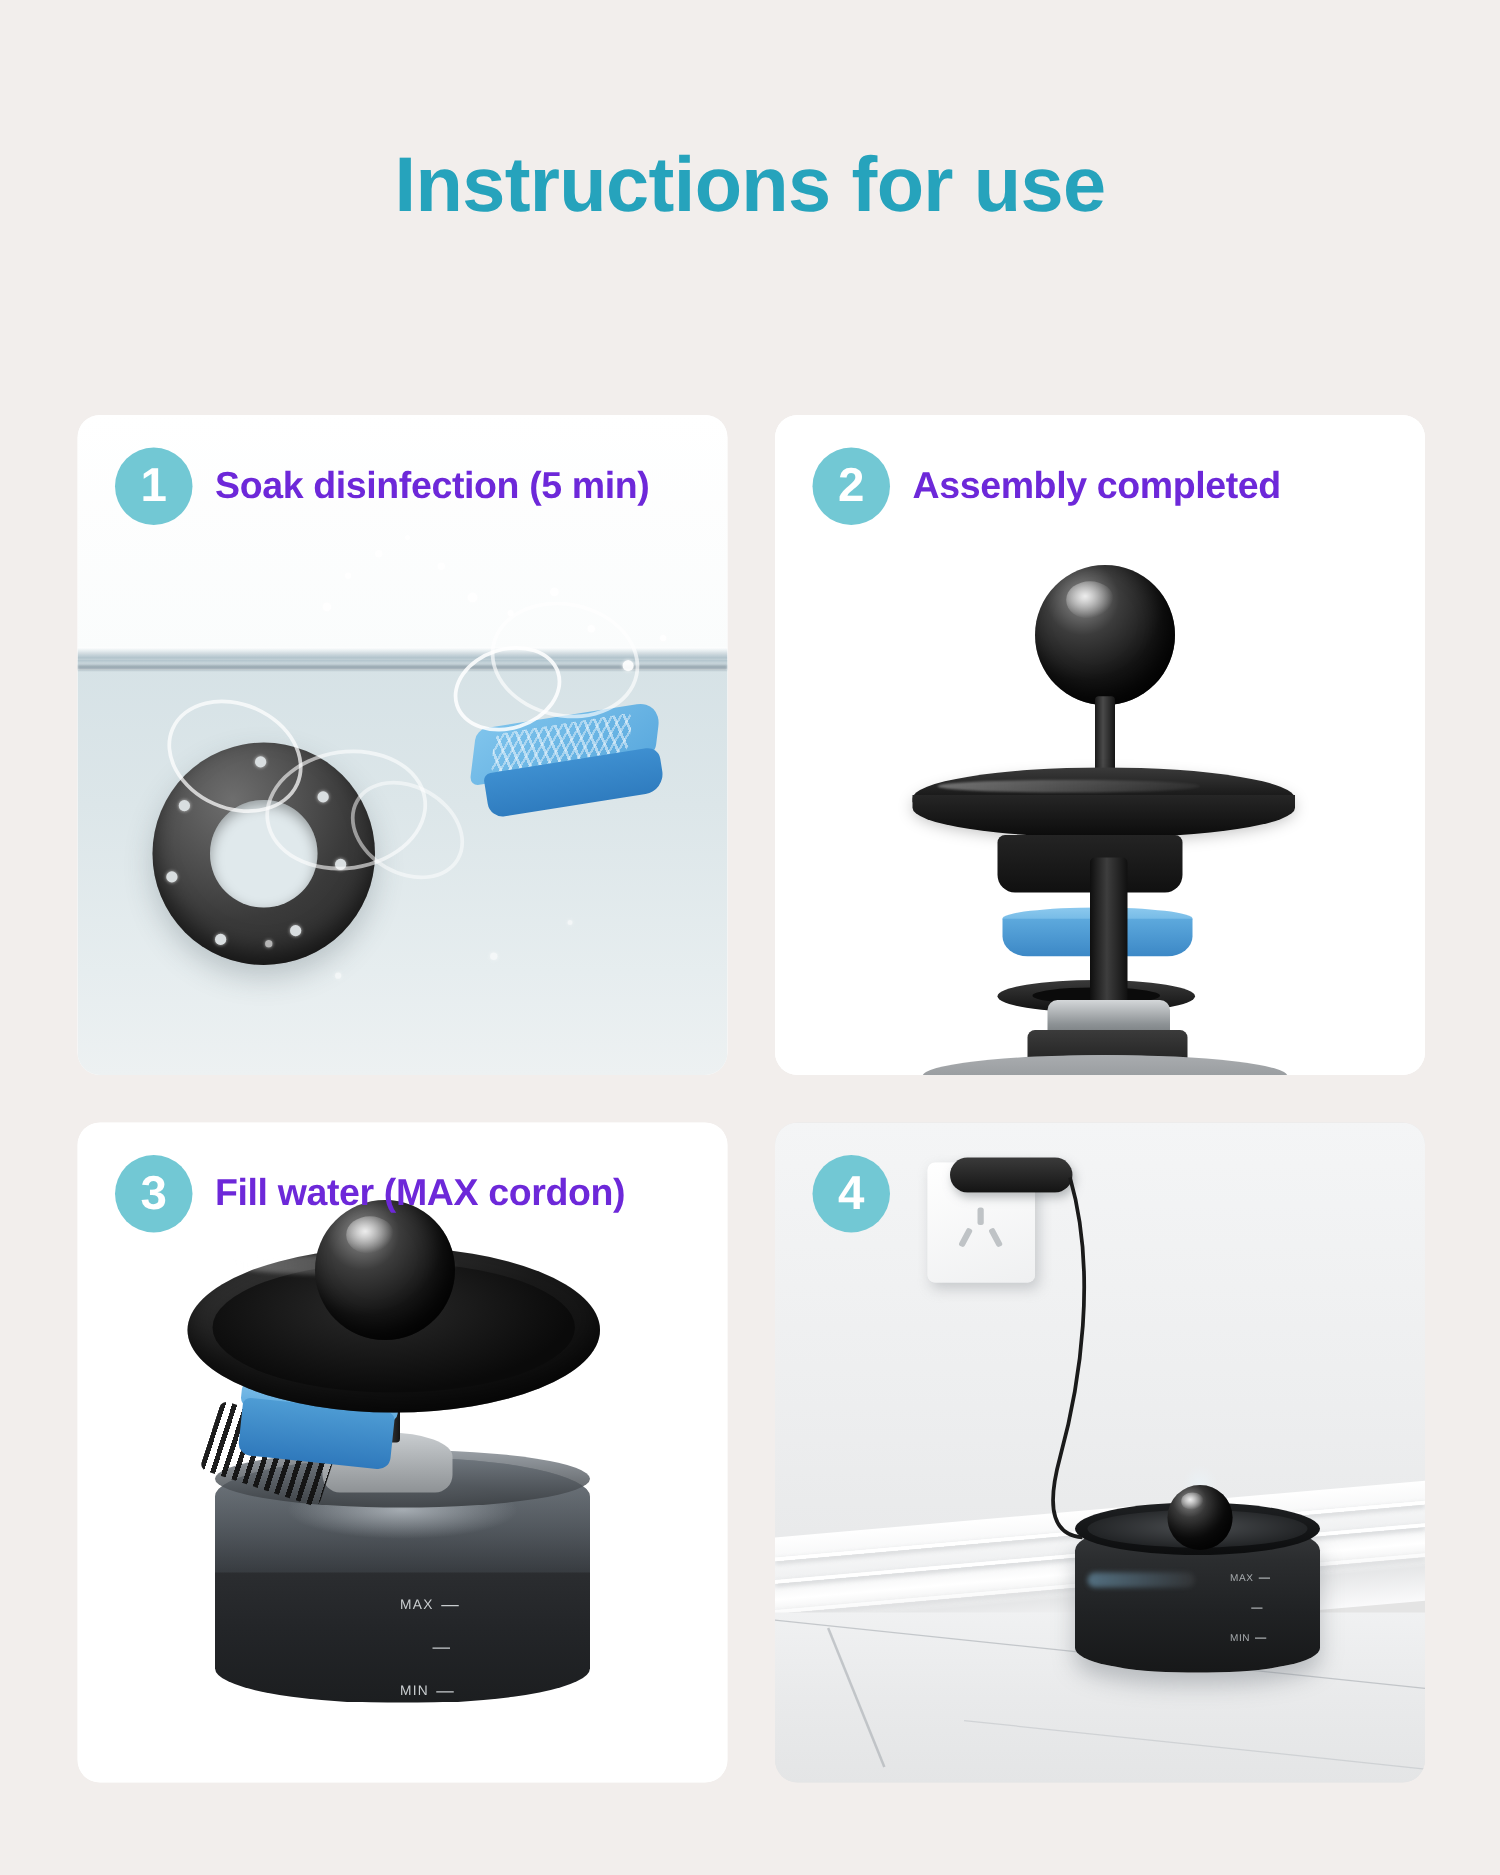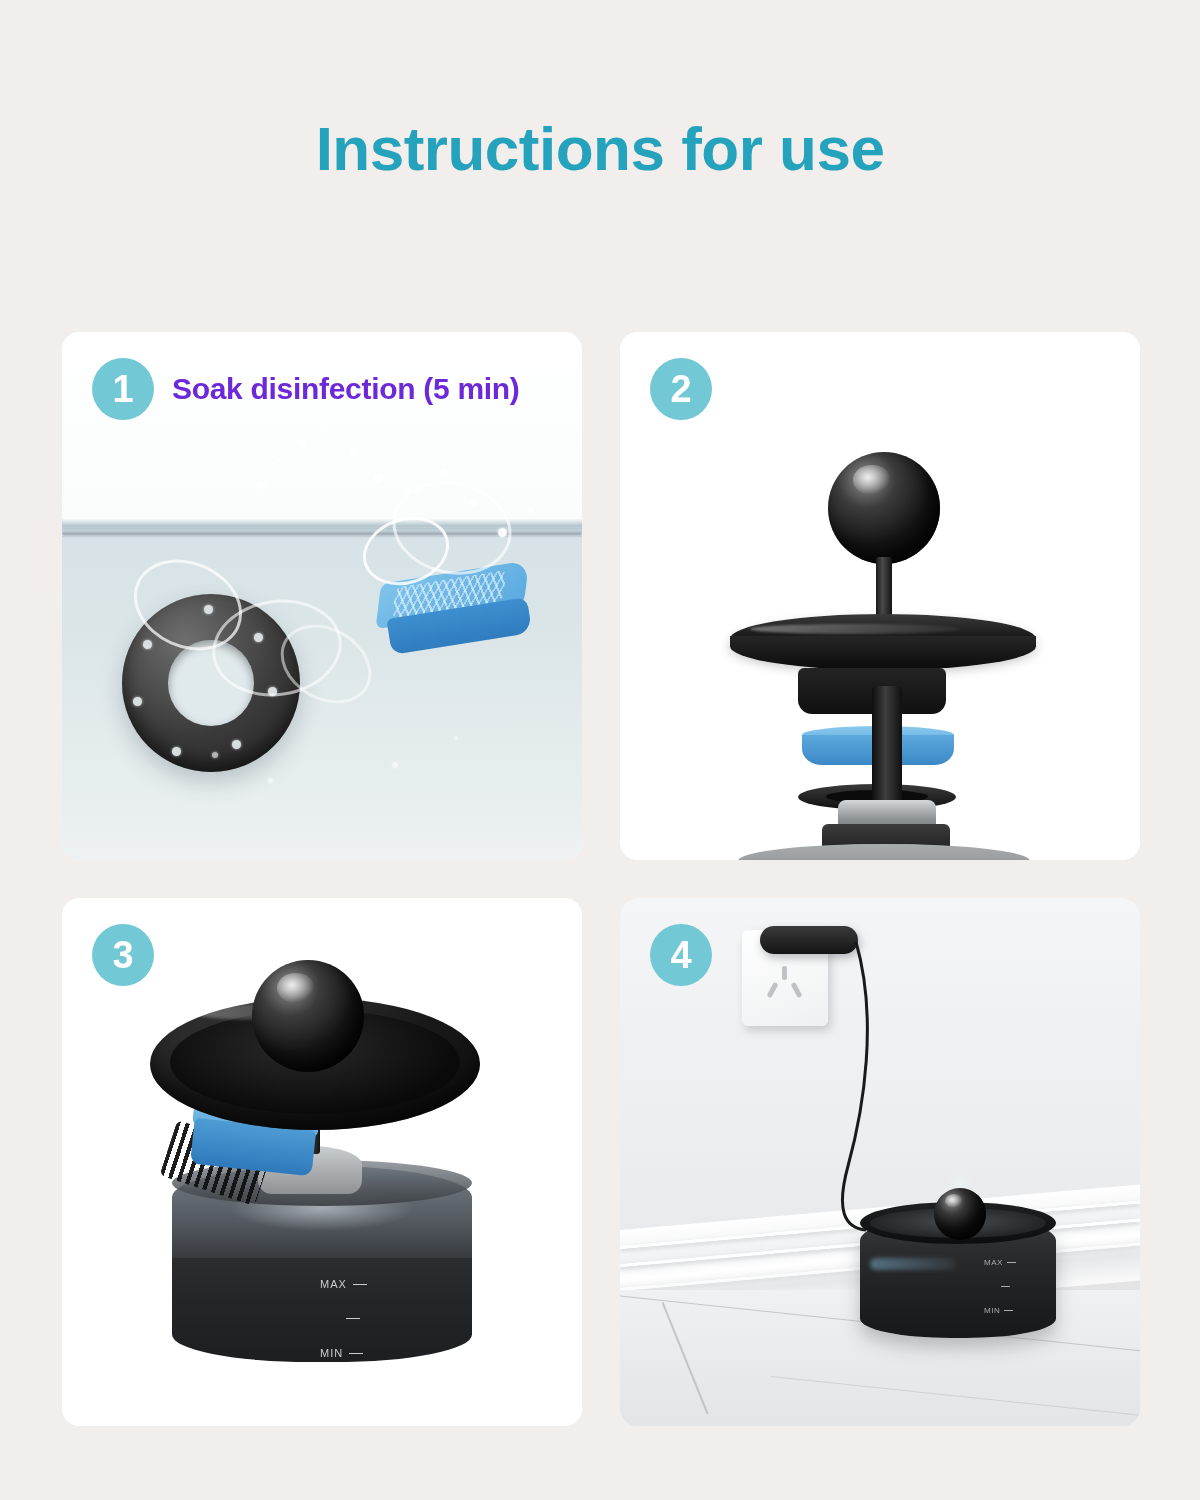--- a/index.html
+++ b/index.html
@@ -493,20 +493,21 @@
       <div class="p2-pumpstem"></div>
       <div class="p2-pumpmetal"></div>
       <div class="p2-pumpbase"></div>
       <div class="p2-tank"></div>
       <div class="p2-tank-rim"></div>
 
     </div>
 
     <div class="step-header">
       <div class="step-badge">2</div>
+      <div class="step-label">Assembly completed</div>
     </div>
   </div>
 
   <div class="step-card">
     <div class="scene">
       <div class="p3-bg"></div>
       <div class="p3-tank">
         <div class="p3-water"></div>
         <div class="p3-water-ripple"></div>
       </div>
@@ -533,20 +534,21 @@
           </div>
         <div class="p3-mark">
           <span>MIN</span>
             <span class="dash"></span>
         </div>
       </div>
     </div>
 
     <div class="step-header">
       <div class="step-badge">3</div>
+      <div class="step-label">Fill water (MAX cordon)</div>
     </div>
   </div>
 
   <div class="step-card tinted">
     <div class="scene">
       <div class="p4-wall"></div>
 
       <div class="p4-baseboard">
         <div class="p4-baseboard-line" style="top:16px"></div>
         <div class="p4-baseboard-line" style="top:34px"></div>

